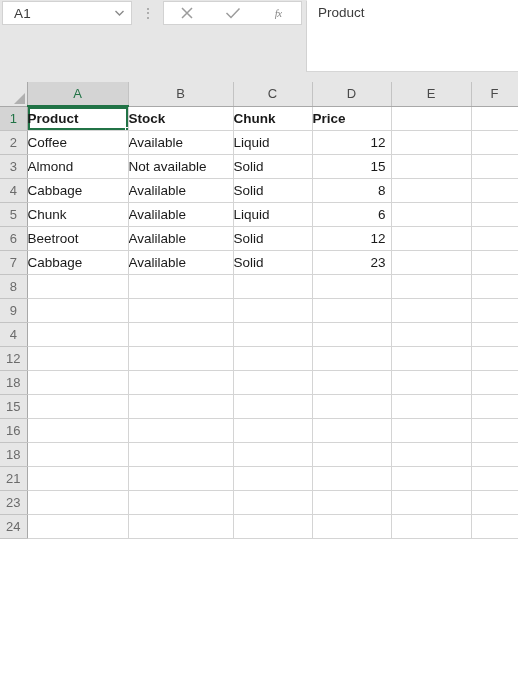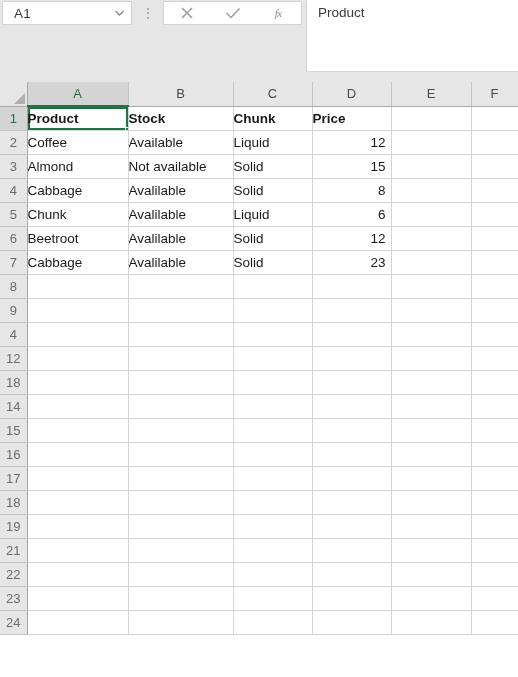--- a/index.html
+++ b/index.html
@@ -398,84 +398,48 @@
         <tr class="data-row">
           <td class="rowhead">18</td>
           <td class="cell"></td>
           <td class="cell"></td>
           <td class="cell"></td>
           <td class="cell"></td>
           <td class="cell"></td>
           <td class="cell"></td>
         </tr>
         <tr class="data-row">
-          <td class="rowhead">14</td>
-          <td class="cell"></td>
-          <td class="cell"></td>
-          <td class="cell"></td>
-          <td class="cell"></td>
-          <td class="cell"></td>
-          <td class="cell"></td>
-        </tr>
-        <tr class="data-row">
           <td class="rowhead">15</td>
           <td class="cell"></td>
           <td class="cell"></td>
           <td class="cell"></td>
           <td class="cell"></td>
           <td class="cell"></td>
           <td class="cell"></td>
         </tr>
         <tr class="data-row">
           <td class="rowhead">16</td>
           <td class="cell"></td>
           <td class="cell"></td>
           <td class="cell"></td>
           <td class="cell"></td>
           <td class="cell"></td>
           <td class="cell"></td>
         </tr>
         <tr class="data-row">
-          <td class="rowhead">17</td>
-          <td class="cell"></td>
-          <td class="cell"></td>
-          <td class="cell"></td>
-          <td class="cell"></td>
-          <td class="cell"></td>
-          <td class="cell"></td>
-        </tr>
-        <tr class="data-row">
           <td class="rowhead">18</td>
           <td class="cell"></td>
           <td class="cell"></td>
           <td class="cell"></td>
           <td class="cell"></td>
           <td class="cell"></td>
           <td class="cell"></td>
         </tr>
         <tr class="data-row">
-          <td class="rowhead">19</td>
-          <td class="cell"></td>
-          <td class="cell"></td>
-          <td class="cell"></td>
-          <td class="cell"></td>
-          <td class="cell"></td>
-          <td class="cell"></td>
-        </tr>
-        <tr class="data-row">
           <td class="rowhead">21</td>
-          <td class="cell"></td>
-          <td class="cell"></td>
-          <td class="cell"></td>
-          <td class="cell"></td>
-          <td class="cell"></td>
-          <td class="cell"></td>
-        </tr>
-        <tr class="data-row">
-          <td class="rowhead">22</td>
           <td class="cell"></td>
           <td class="cell"></td>
           <td class="cell"></td>
           <td class="cell"></td>
           <td class="cell"></td>
           <td class="cell"></td>
         </tr>
         <tr class="data-row">
           <td class="rowhead">23</td>
           <td class="cell"></td>

